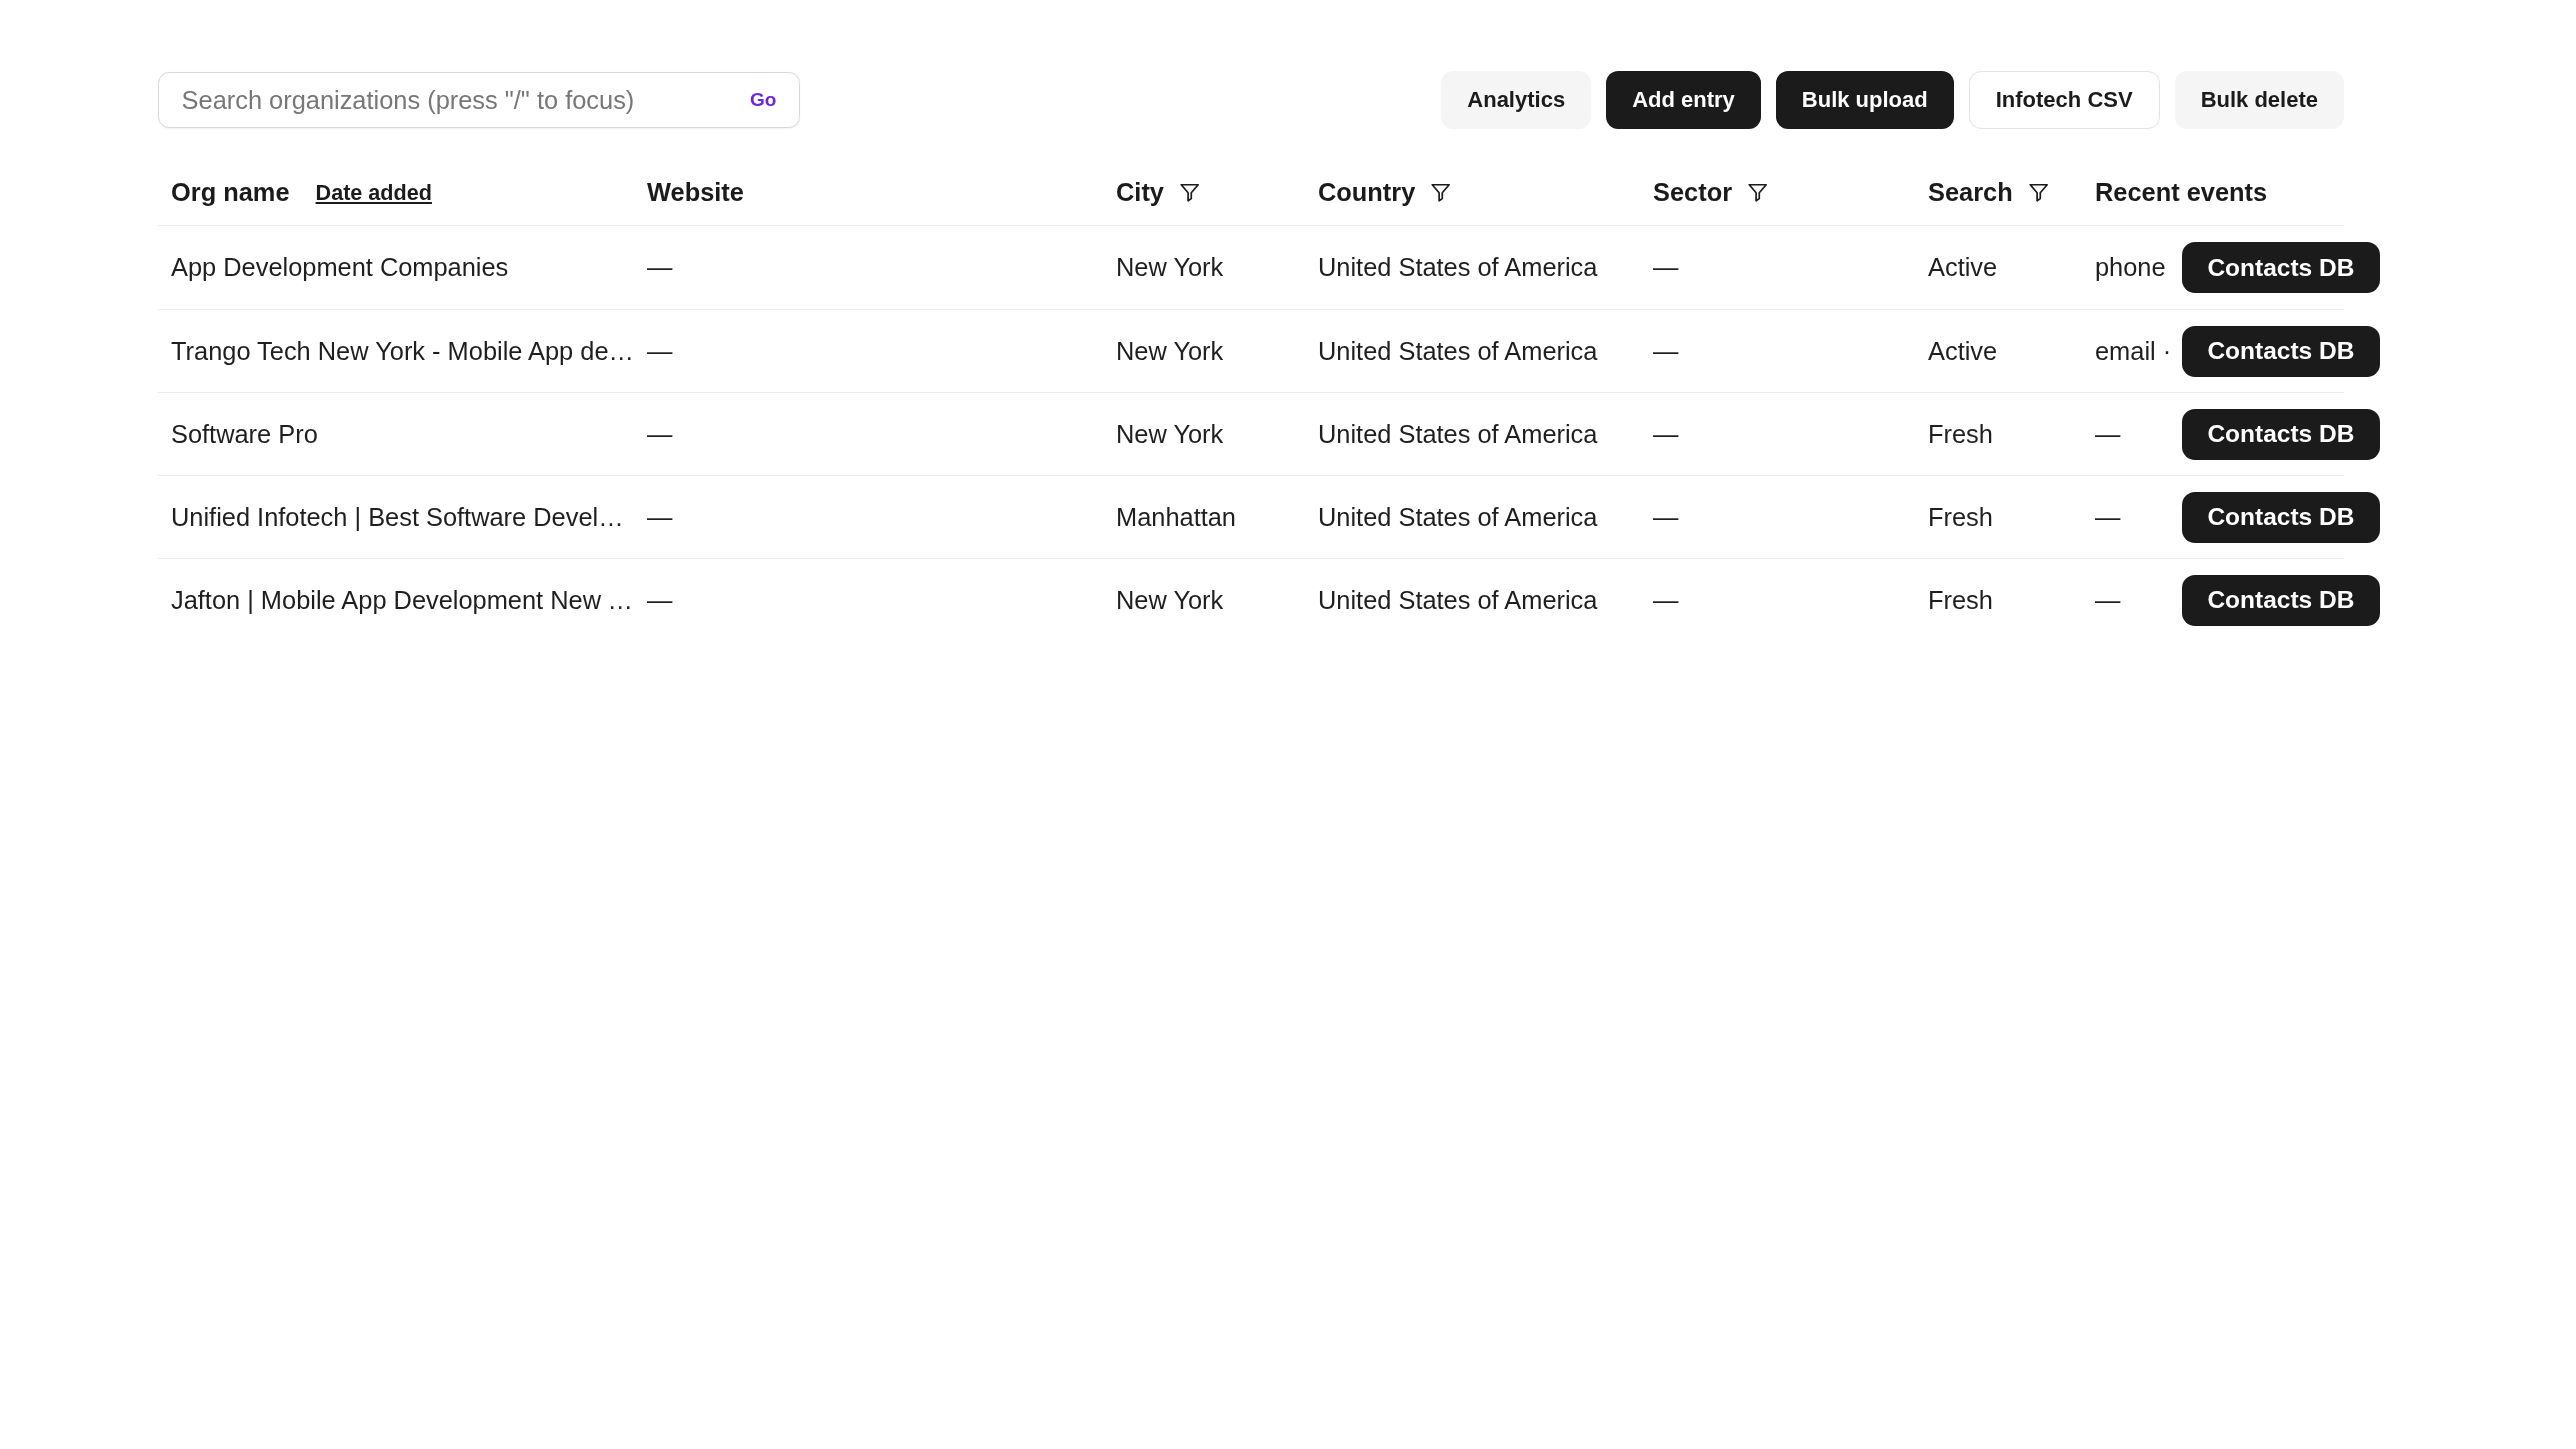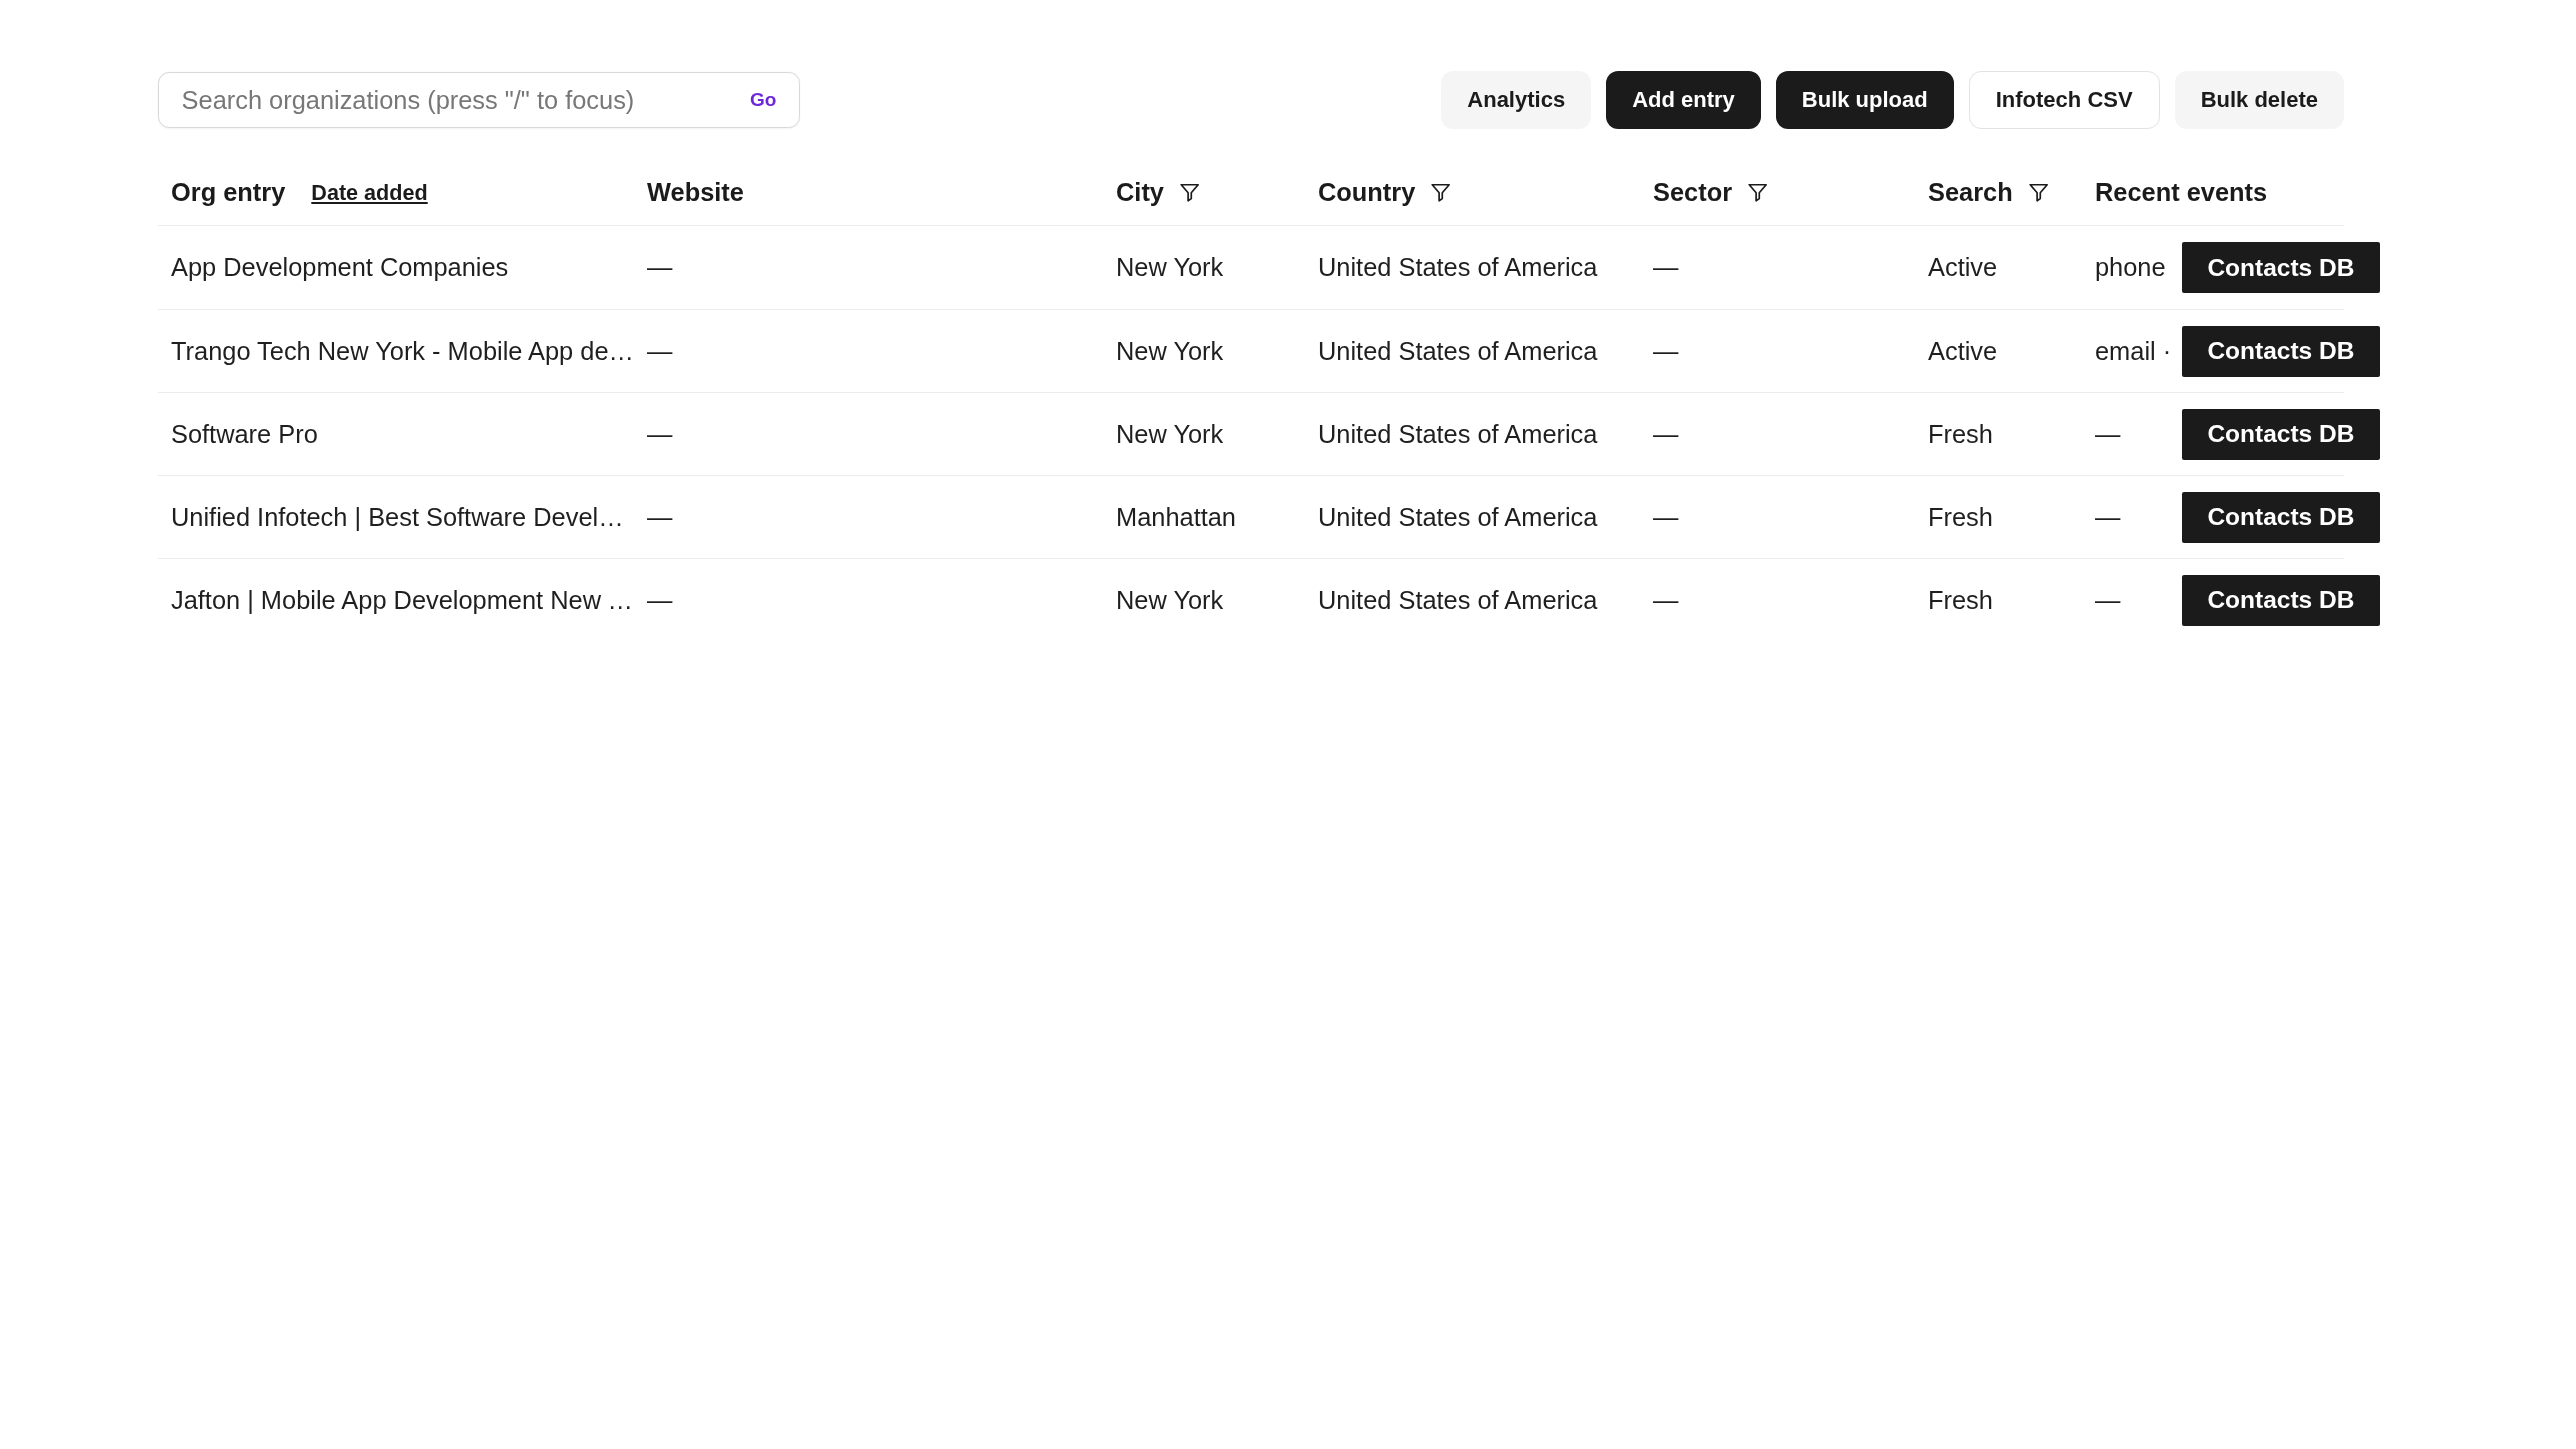--- a/index.html
+++ b/index.html
@@ -74,21 +74,21 @@
     padding-left: 13px; white-space: nowrap;
     font-size: 25.4px; color: #1f1f1f;
   }
   .td.col-org { overflow: hidden; text-overflow: ellipsis; }
   .td.col-action {
     display: flex; justify-content: flex-end;
     padding-right: 13px;
   }
   .contacts-btn {
     height: 51px; padding: 0 25.4px;
-    border: none; border-radius: 2px; cursor: pointer;
+    border: none; border-radius: 13px; cursor: pointer;
     background: #1b1b1b; color: #ffffff;
     font-family: "Liberation Sans", sans-serif;
     font-size: 24.5px; font-weight: 700;
     white-space: nowrap;
   }
 </style>
 </head>
 <body>
 
 <div class="page">
@@ -104,21 +104,21 @@
       <button class="btn dark">Bulk upload</button>
       <button class="btn outline">Infotech CSV</button>
       <button class="btn ghost">Bulk delete</button>
     </div>
   </div>
 
   <div class="table">
 
     <div class="trow thead">
       <div class="th">
-        <span>Org entry</span>
+        <span>Org name</span>
         <span class="sub-label">Date added</span>
       </div>
       <div class="th">
         <span>Website</span>
       </div>
       <div class="th">
         <span>City</span>
         <span class="filter-icon">
           <svg viewBox="0 0 24 24" width="25.4" height="25.4" fill="none" stroke="#1b1b1b" stroke-width="1.6" stroke-linejoin="round">
               <path d="M4 4.5h16L13.5 12v5.5l-3 2.2V12z"></path>

